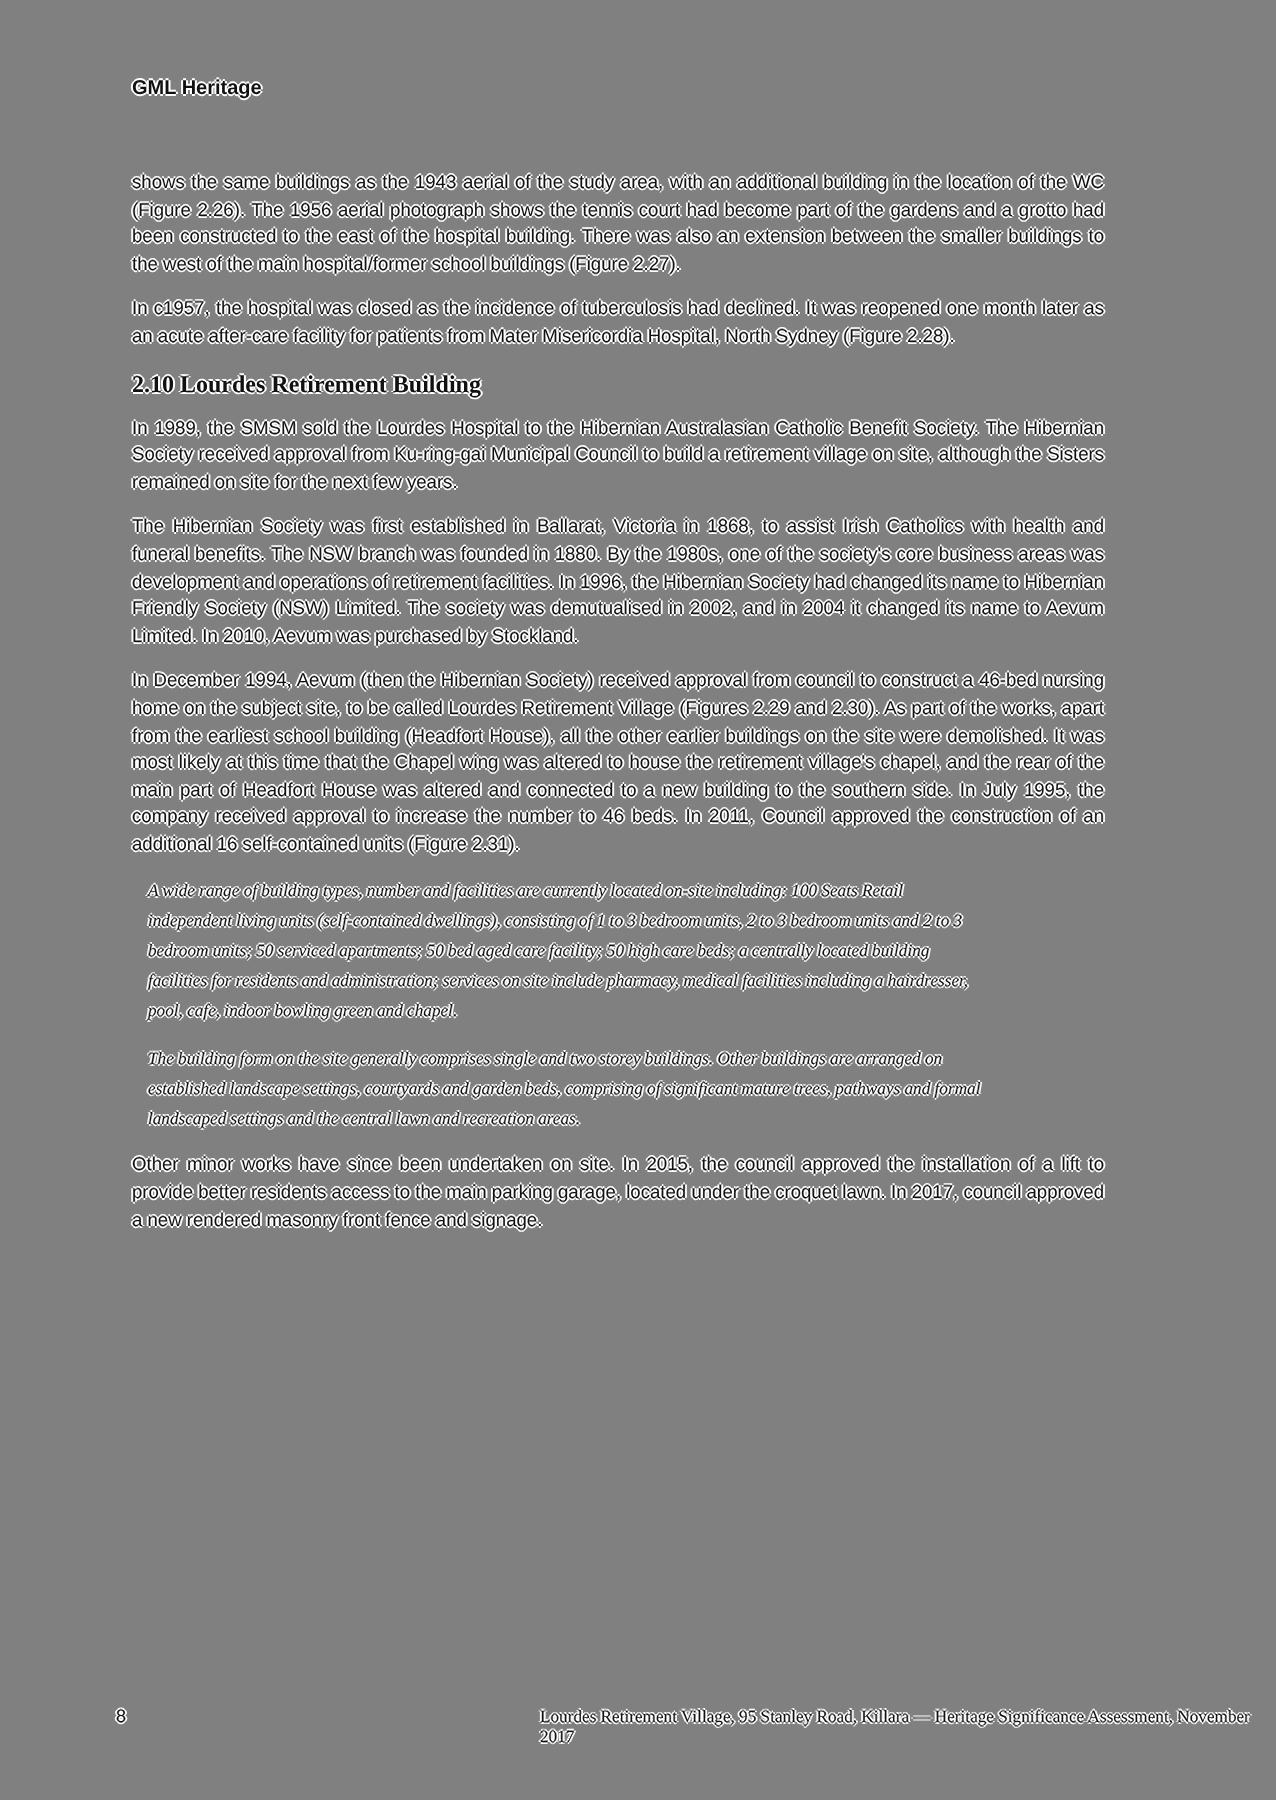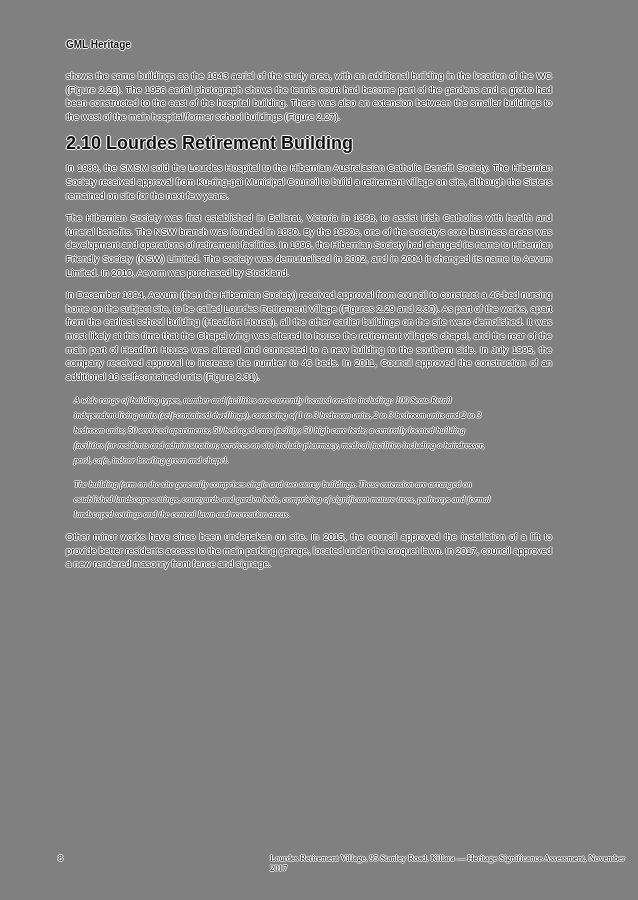--- a/index.html
+++ b/index.html
@@ -1,37 +1,38 @@
 <!DOCTYPE html>
 <html><head>
 <meta charset="utf-8">
 <style>
   html, body { margin:0; padding:0; }
   body { width:638px; height:900px; background:#808080; position:relative; overflow:hidden;
          font-family:"Liberation Sans", sans-serif; color:#111; }
   .outline { color:#111; text-shadow: -1px 0 #fff, 1px 0 #fff, 0 -1px #fff, 0 1px #fff; }
   .header { position:absolute; left:66px; top:39px; font-size:10px; font-weight:bold; }
-  .content { position:absolute; left:66px; top:70px; width:486px; }
+  .content { position:absolute; left:66px; top:85px; width:486px; }
   p { margin:0 0 9px 0; font-size:9.3px; line-height:13.6px; text-align:justify; }
-  h2 { margin:4px 0 8px 0; font-size:18px; font-weight:bold; }
+  h2 { margin:4px 0 8px 0; font-size:12px; font-weight:bold;font-family:Liberation Serif, serif; }
   .quote { margin:0 0 9px 8px; width:420px; font-family:"Liberation Serif", serif; font-style:italic;
            font-size:8.6px; line-height:15px; }
   .footer-num { position:absolute; left:58px; top:853px; font-size:9px; }
   .footer-title { position:absolute; left:270px; top:853px; font-size:8.6px; font-family:"Liberation Serif", serif; }
 </style>
 </head>
 <body>
 
 <div class="header outline">GML Heritage</div>
 
 <div class="content outline">
   <p>shows the same buildings as the 1943 aerial of the study area, with an additional building in the location of the WC (Figure 2.26). The 1956 aerial photograph shows the tennis court had become part of the gardens and a grotto had been constructed to the east of the hospital building. There was also an extension between the smaller buildings to the west of the main hospital/former school buildings (Figure 2.27).</p>
+  <p>In c1957, the hospital was closed as the incidence of tuberculosis had declined. It was reopened one month later as an acute after-care facility for patients from Mater Misericordia Hospital, North Sydney (Figure 2.28).</p>
   <h2>2.10 Lourdes Retirement Building</h2>
   <p>In 1989, the SMSM sold the Lourdes Hospital to the Hibernian Australasian Catholic Benefit Society. The Hibernian Society received approval from Ku-ring-gai Municipal Council to build a retirement village on site, although the Sisters remained on site for the next few years.</p>
   <p>The Hibernian Society was first established in Ballarat, Victoria in 1868, to assist Irish Catholics with health and funeral benefits. The NSW branch was founded in 1880. By the 1980s, one of the society's core business areas was development and operations of retirement facilities. In 1996, the Hibernian Society had changed its name to Hibernian Friendly Society (NSW) Limited. The society was demutualised in 2002, and in 2004 it changed its name to Aevum Limited. In 2010, Aevum was purchased by Stockland.</p>
   <p>In December 1994, Aevum (then the Hibernian Society) received approval from council to construct a 46-bed nursing home on the subject site, to be called Lourdes Retirement Village (Figures 2.29 and 2.30). As part of the works, apart from the earliest school building (Headfort House), all the other earlier buildings on the site were demolished. It was most likely at this time that the Chapel wing was altered to house the retirement village's chapel, and the rear of the main part of Headfort House was altered and connected to a new building to the southern side. In July 1995, the company received approval to increase the number to 46 beds. In 2011, Council approved the construction of an additional 16 self-contained units (Figure 2.31).</p>
   <div class="quote">A wide range of building types, number and facilities are currently located on-site including: 100 Seats Retail independent living units (self-contained dwellings), consisting of 1 to 3 bedroom units, 2 to 3 bedroom units and 2 to 3 bedroom units; 50 serviced apartments; 50 bed aged care facility; 50 high care beds; a centrally located building facilities for residents and administration; services on site include pharmacy, medical facilities including a hairdresser, pool, cafe, indoor bowling green and chapel.</div>
-  <div class="quote">The building form on the site generally comprises single and two storey buildings. These extension are arranged on established landscape settings, courtyards and garden beds, comprising of significant mature trees, pathways and formal landscaped settings and the central lawn and recreation areas.</div>
+  <div class="quote">The building form on the site generally comprises single and two storey buildings. Other buildings are arranged on established landscape settings, courtyards and garden beds, comprising of significant mature trees, pathways and formal landscaped settings and the central lawn and recreation areas.</div>
   <p>Other minor works have since been undertaken on site. In 2015, the council approved the installation of a lift to provide better residents access to the main parking garage, located under the croquet lawn. In 2017, council approved a new rendered masonry front fence and signage.</p>
 </div>
 
 <div class="footer-num outline">8</div>
 <div class="footer-title outline">Lourdes Retirement Village, 95 Stanley Road, Killara — Heritage Significance Assessment, November 2017</div>
 
 </body></html>

